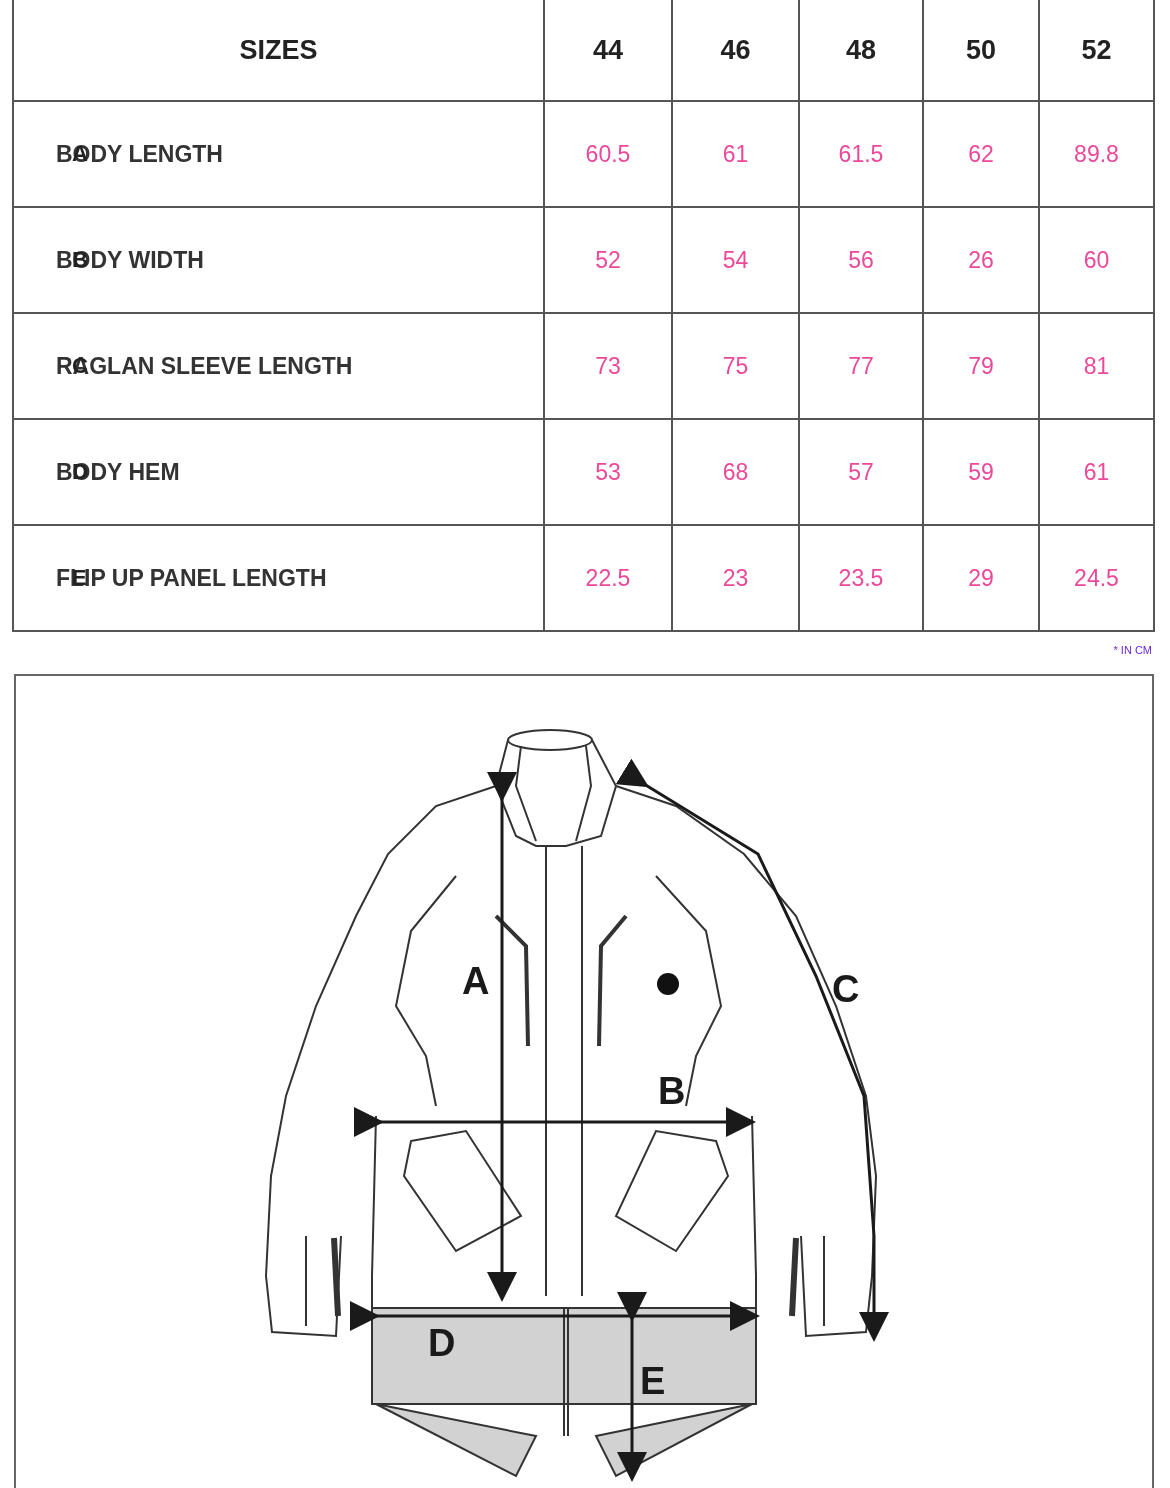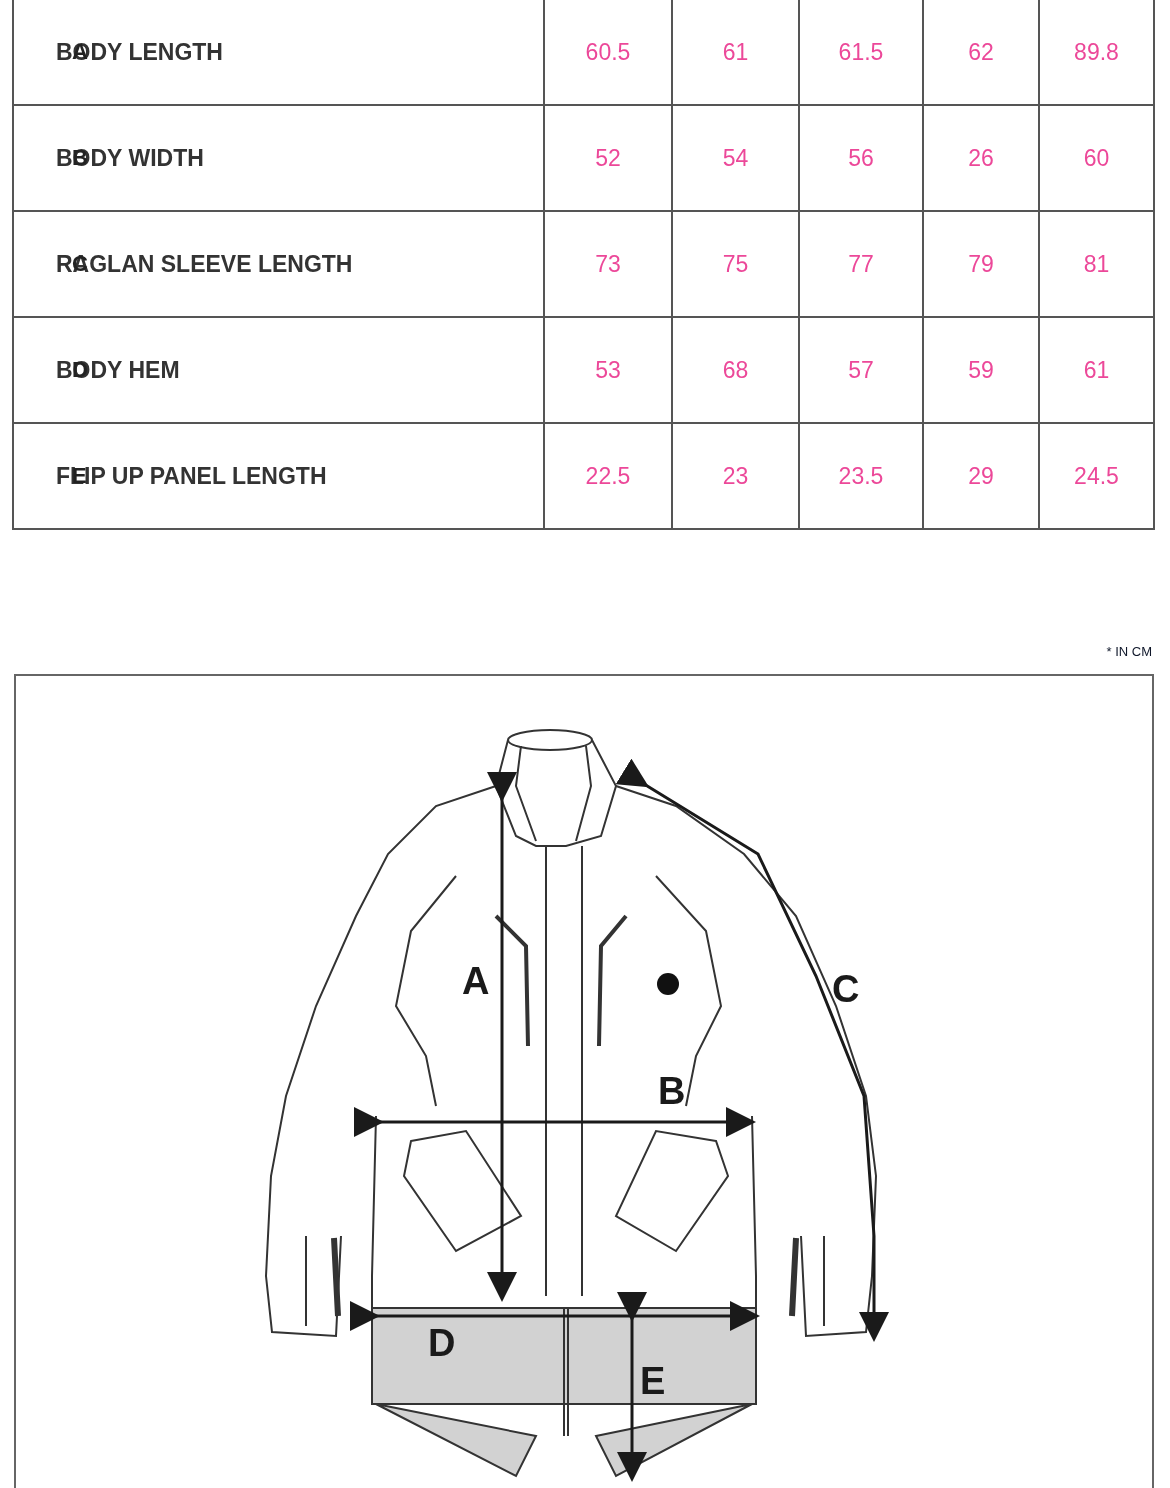--- a/index.html
+++ b/index.html
@@ -7,39 +7,47 @@
          font-family:"Liberation Sans", sans-serif; color:#2a2a2a; }
   table.size-table { position:absolute; left:12px; top:-2px; border-collapse:collapse;
          width:1141px; table-layout:fixed; }
   table.size-table td, table.size-table th { border:2px solid #555; padding:0; }
   .hdr th { height:100px; font-size:27px; font-weight:bold; color:#222; text-align:center; }
   .row td { height:104px; }
   td.label { text-align:left; font-size:23px; color:#333; padding-left:58px; position:relative; }
   td.label .letter { position:absolute; left:58px; font-weight:bold; color:#222; font-size:22px; }
   td.label .text { margin-left:42px;font-weight:bold; }
   td.val { text-align:center; font-size:23px; color:#ec4899; }
-  .unit-note { position:absolute; right:18px; top:644px; font-size:13px; color:#0f172a; }
+  .unit-note { position:absolute; right:18px; top:644px; font-size:11px; color:#6d28d9; }
   .diagram-box { position:absolute; left:14px; top:674px; width:1140px; height:830px;
          border:2px solid #666; box-sizing:border-box; background:#fff; }
   .diagram-box svg { position:absolute; left:0; top:0; }
   .dlabel { font-family:"Liberation Sans", sans-serif; font-weight:bold; font-size:38px; fill:#1a1a1a; }
 </style>
 </head>
 <body>
 
 <table class="size-table">
   <colgroup>
     <col style="width:531px">
       <col style="width:128px">
       <col style="width:127px">
     <col style="width:124px">
       <col style="width:116px">
       <col style="width:115px">
   </colgroup>
   <tbody>
+      <tr class="hdr">
+    <th>SIZES</th>
+    <th>44</th>
+    <th>46</th>
+    <th>48</th>
+    <th>50</th>
+    <th>52</th>
+  </tr>
   <tr class="row">
     <td class="label"><span class="letter">A</span><span class="text">BODY LENGTH</span></td>
     <td class="val">60.5</td>
     <td class="val">61</td>
     <td class="val">61.5</td>
     <td class="val">62</td>
     <td class="val">89.8</td>
   </tr>
   <tr class="row">
     <td class="label"><span class="letter">B</span><span class="text">BODY WIDTH</span></td>

